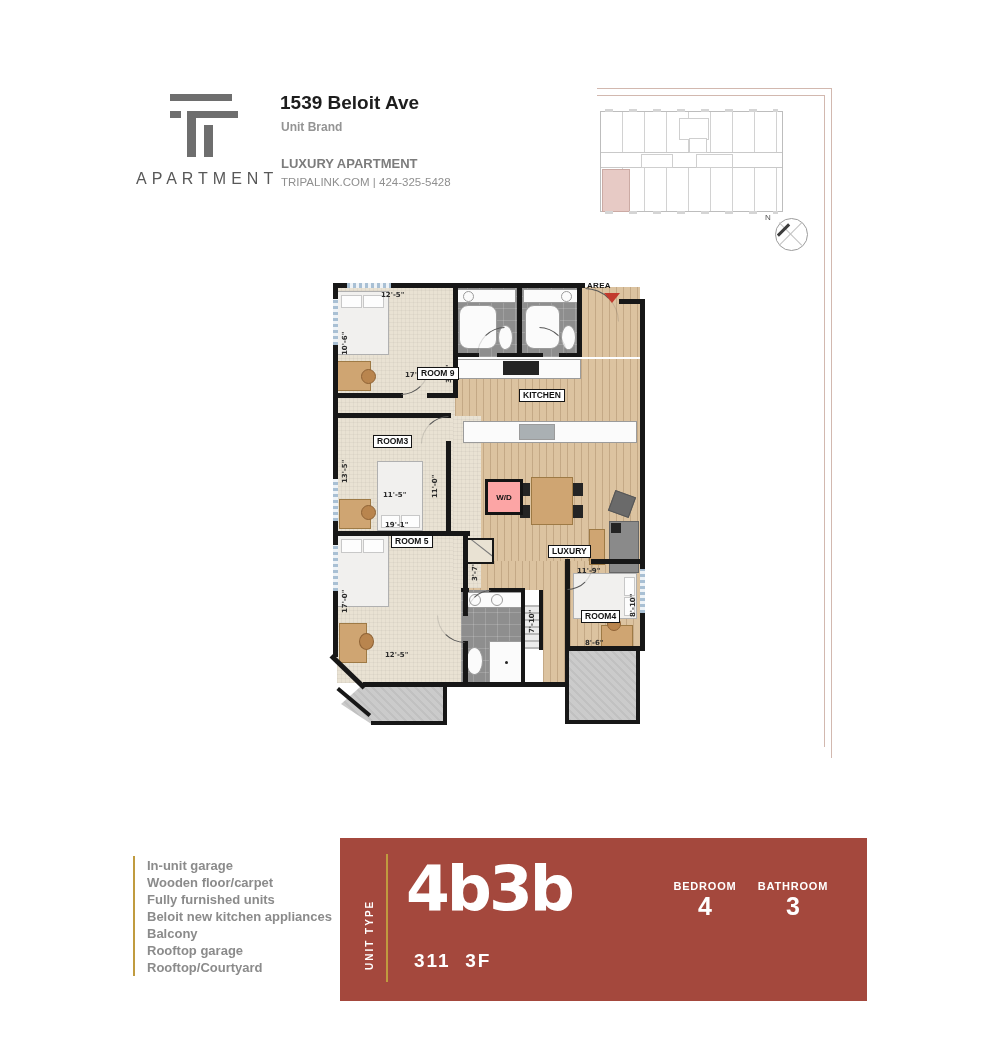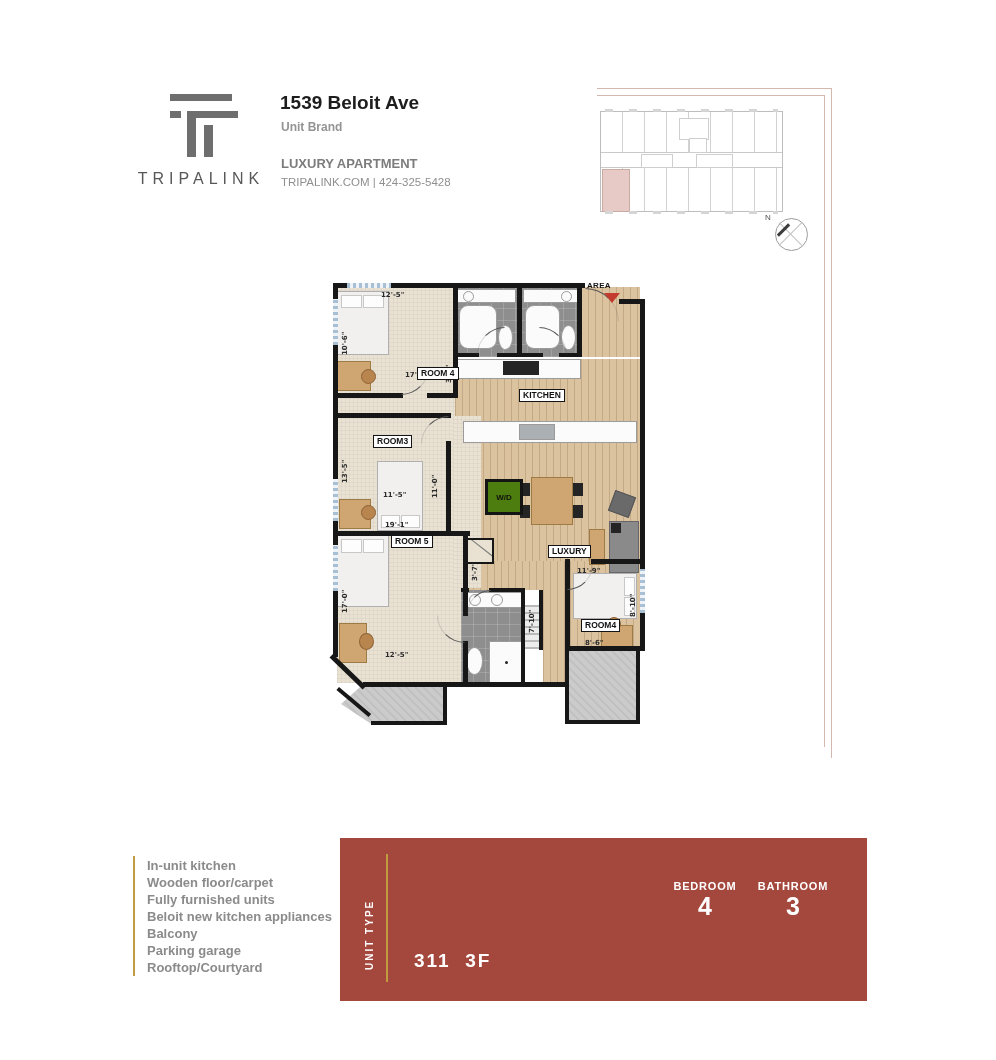--- a/index.html
+++ b/index.html
@@ -58,21 +58,21 @@
   .arc{position:absolute;z-index:20;border:1px solid transparent;}
   .arc-tl{border-radius:100% 0 0 0;border-top:1px solid #555;border-left:1px solid #55555533;}
   .arc-tr{border-radius:0 100% 0 0;border-top:1px solid #555;border-right:1px solid #55555533;}
   .arc-bl{border-radius:0 0 0 100%;border-bottom:1px solid #555;border-left:1px solid #55555533;}
   .arc-br{border-radius:0 0 100% 0;border-bottom:1px solid #555;border-right:1px solid #55555533;}
   .winv{position:absolute;background:repeating-linear-gradient(0deg,#a9c0d4 0 3px,#eef3f7 3px 6px);z-index:15;}
   .winh{position:absolute;background:repeating-linear-gradient(90deg,#a9c0d4 0 3px,#eef3f7 3px 6px);z-index:15;}
   .entry-lbl{position:absolute;left:254px;top:-2px;font-size:8px;font-weight:bold;color:#141414;z-index:30;letter-spacing:.3px;}
   .entry-tri{position:absolute;left:271px;top:10px;width:0;height:0;z-index:30;
              border-left:8px solid transparent;border-right:8px solid transparent;border-top:10px solid #c23b2e;}
-  .wd-box{position:absolute;left:152px;top:196px;width:32px;height:30px;background:#4d7c0f;border:3px solid #141414;
+  .wd-box{position:absolute;left:152px;top:196px;width:32px;height:30px;background:#fca5a5;border:3px solid #141414;
           z-index:12;display:flex;align-items:center;justify-content:center;font-size:8px;font-weight:bold;color:#111;}
   .closet37{position:absolute;left:133px;top:255px;width:24px;height:22px;border:2px solid #171717;background:#e9e2d3;z-index:9;overflow:hidden;}
   .closet37 span{position:absolute;left:-4px;top:9px;width:40px;height:1px;background:#7a7a7a;transform:rotate(38deg);}
   
   .feat-line{position:absolute;left:133px;top:856px;width:2px;height:120px;background:#c09b3f;}
   .features{position:absolute;left:147px;top:857px;font-size:13px;font-weight:bold;color:#8b8b8b;line-height:17px;}
   
   .banner{position:absolute;left:340px;top:838px;width:527px;height:163px;background:#a4483d;color:#fff;}
   .unit-type-vert{position:absolute;left:24px;top:36px;height:96px;writing-mode:vertical-rl;transform:rotate(180deg);
                   font-size:10px;font-weight:bold;letter-spacing:2px;}
@@ -88,21 +88,21 @@
 </head>
 <body>
 
 <div class="abs" style="left:145px;top:88px;width:110px;height:76px;">
   <div class="logo-bar" style="left:25px;top:6px;width:62px;height:7px;"></div>
   <div class="logo-bar" style="left:25px;top:23px;width:11px;height:7px;"></div>
   <div class="logo-bar" style="left:42px;top:23px;width:51px;height:7px;"></div>
   <div class="logo-bar" style="left:42px;top:23px;width:9px;height:46px;"></div>
   <div class="logo-bar" style="left:59px;top:37px;width:9px;height:32px;"></div>
 </div>
-<div class="brand">TRIPALINK</div>
+<div class="brand">APARTMENT</div>
 <div class="addr">1539 Beloit Ave</div>
 <div class="sub">Unit Brand</div>
 <div class="tag">LUXURY APARTMENT</div>
 <div class="contact">TRIPALINK.COM | 424-325-5428</div>
 
 <div class="frame" style="left:597px;top:88px;width:234px;height:669px;"></div>
 <div class="frame" style="left:597px;top:95px;width:227px;height:651px;"></div>
 
 <div class="keyplan">
   <div class="kp-ticks" style="left:4px;top:-3px;width:173px;"></div>
@@ -253,24 +253,24 @@
   <div class="wd-box">
     <span>W/D</span>
   </div>
   <div class="closet37">
       <span></span>
     </div>
 
   <div class="entry-lbl">AREA</div>
   <div class="entry-tri"></div>
 
-  <div class="rlabel" style="left:84px;top:84px;">ROOM 4</div>
+  <div class="rlabel" style="left:84px;top:84px;">ROOM 9</div>
   <div class="rlabel" style="left:40px;top:152px;text-align:center;">ROOM3</div>
   <div class="rlabel" style="left:58px;top:252px;">ROOM 5</div>
-  <div class="rlabel" style="left:248px;top:336px;">ROOM4</div>
+  <div class="rlabel" style="left:248px;top:327px;">ROOM4</div>
   <div class="rlabel" style="left:186px;top:106px;">KITCHEN</div>
   <div class="rlabel" style="left:215px;top:262px;">LUXURY</div>
 
   <div class="dim" style="left:48px;top:8px;">12'-5"</div>
   <div class="dim dimv" style="left:8px;top:72px;">10'-6"</div>
   <div class="dim" style="left:72px;top:88px;">17'</div>
   <div class="dim dimv" style="left:112px;top:100px;">3'-4"</div>
   <div class="dim dimv" style="left:8px;top:200px;">13'-5"</div>
   <div class="dim dimv" style="left:98px;top:215px;">11'-0"</div>
   <div class="dim" style="left:50px;top:208px;">11'-5"</div>
@@ -279,32 +279,33 @@
   <div class="dim dimv" style="left:8px;top:330px;">17'-0"</div>
   <div class="dim" style="left:52px;top:368px;">12'-5"</div>
   <div class="dim dimv" style="left:195px;top:350px;">7'-10"</div>
   <div class="dim" style="left:244px;top:284px;">11'-9"</div>
   <div class="dim dimv" style="left:296px;top:334px;">8'-10"</div>
   <div class="dim" style="left:252px;top:356px;">8'-6"</div>
 </div>
 
 <div class="feat-line"></div>
 <div class="features">
-  <div>In-unit kitchen</div>
+  <div>In-unit garage</div>
   <div>Wooden floor/carpet</div>
   <div>Fully furnished units</div>
   <div>Beloit new kitchen appliances</div>
   <div>Balcony</div>
-  <div>Parking garage</div>
+  <div>Rooftop garage</div>
   <div>Rooftop/Courtyard</div>
 </div>
 
 <div class="banner">
   <div class="unit-type-vert">UNIT TYPE</div>
   <div class="gold-line"></div>
+  <div class="unit-type-big">4b3b</div>
   <div class="unit-floor">311  3F</div>
 
   <div class="stat" style="left:330px;width:70px;">
     <div class="lbl">BEDROOM</div>
     <div class="val">4</div>
   </div>
   <div class="stat" style="left:413px;width:80px;">
     <div class="lbl">BATHROOM</div>
     <div class="val">3</div>
   </div>

